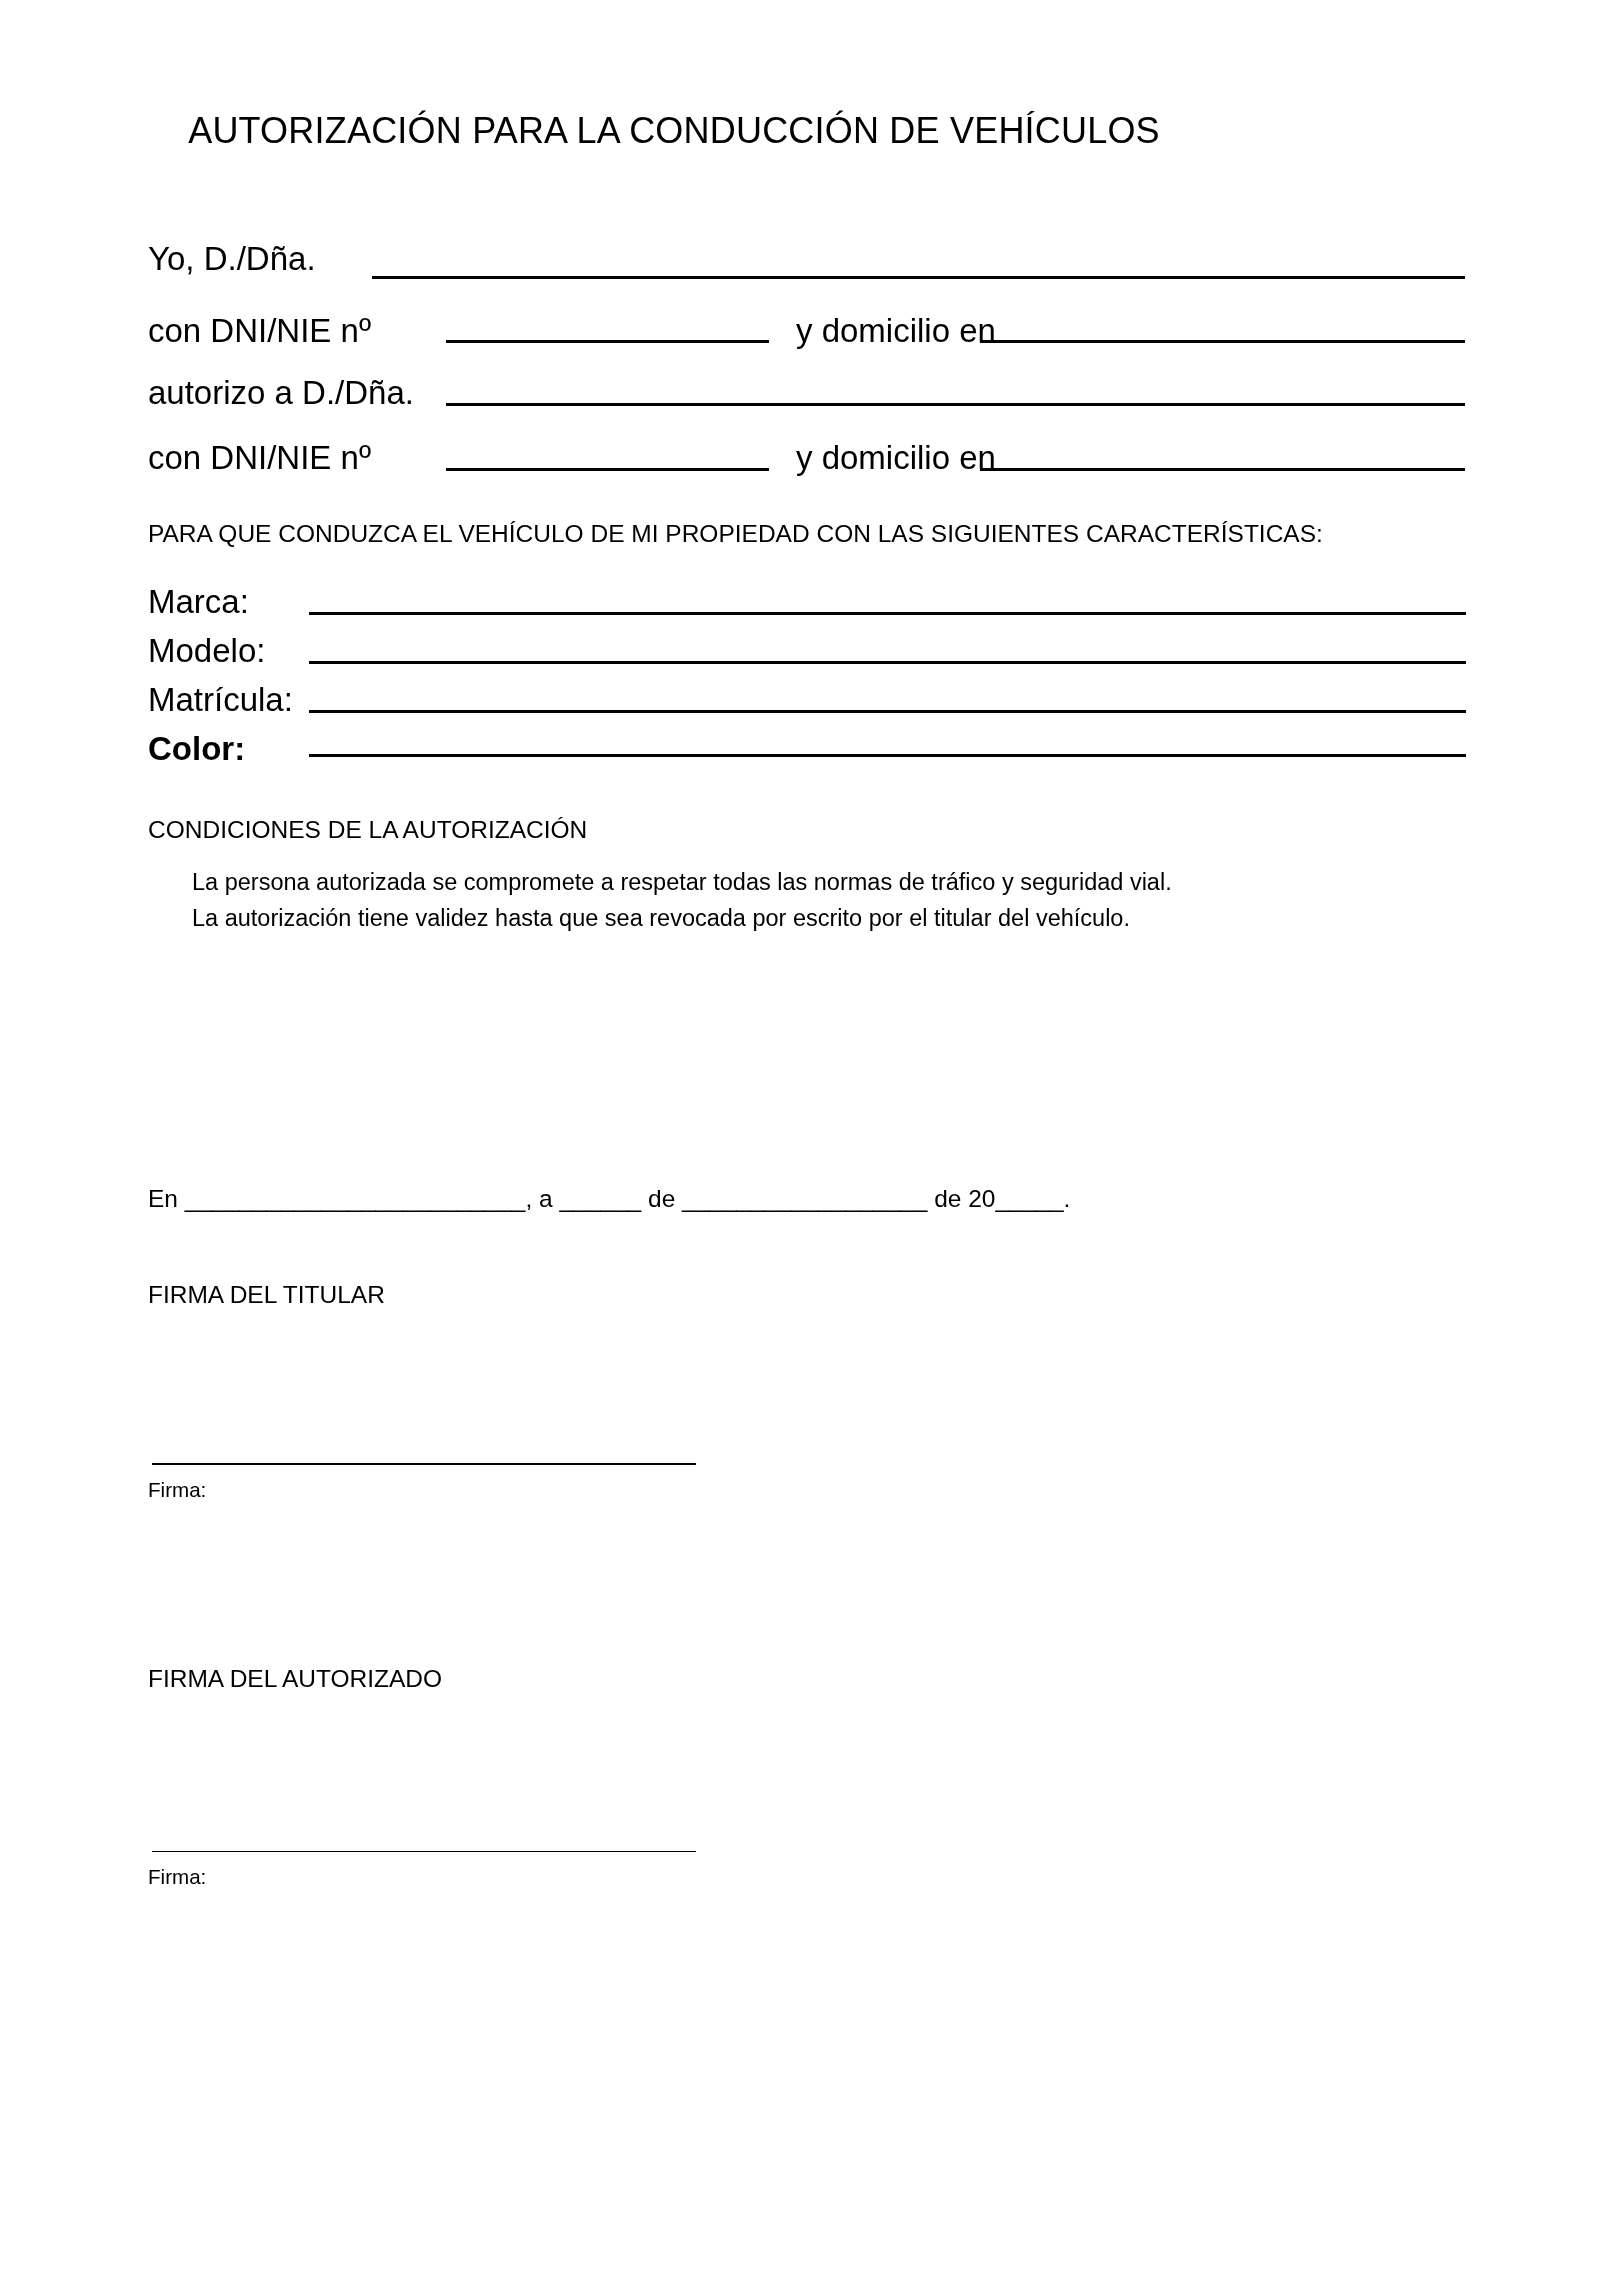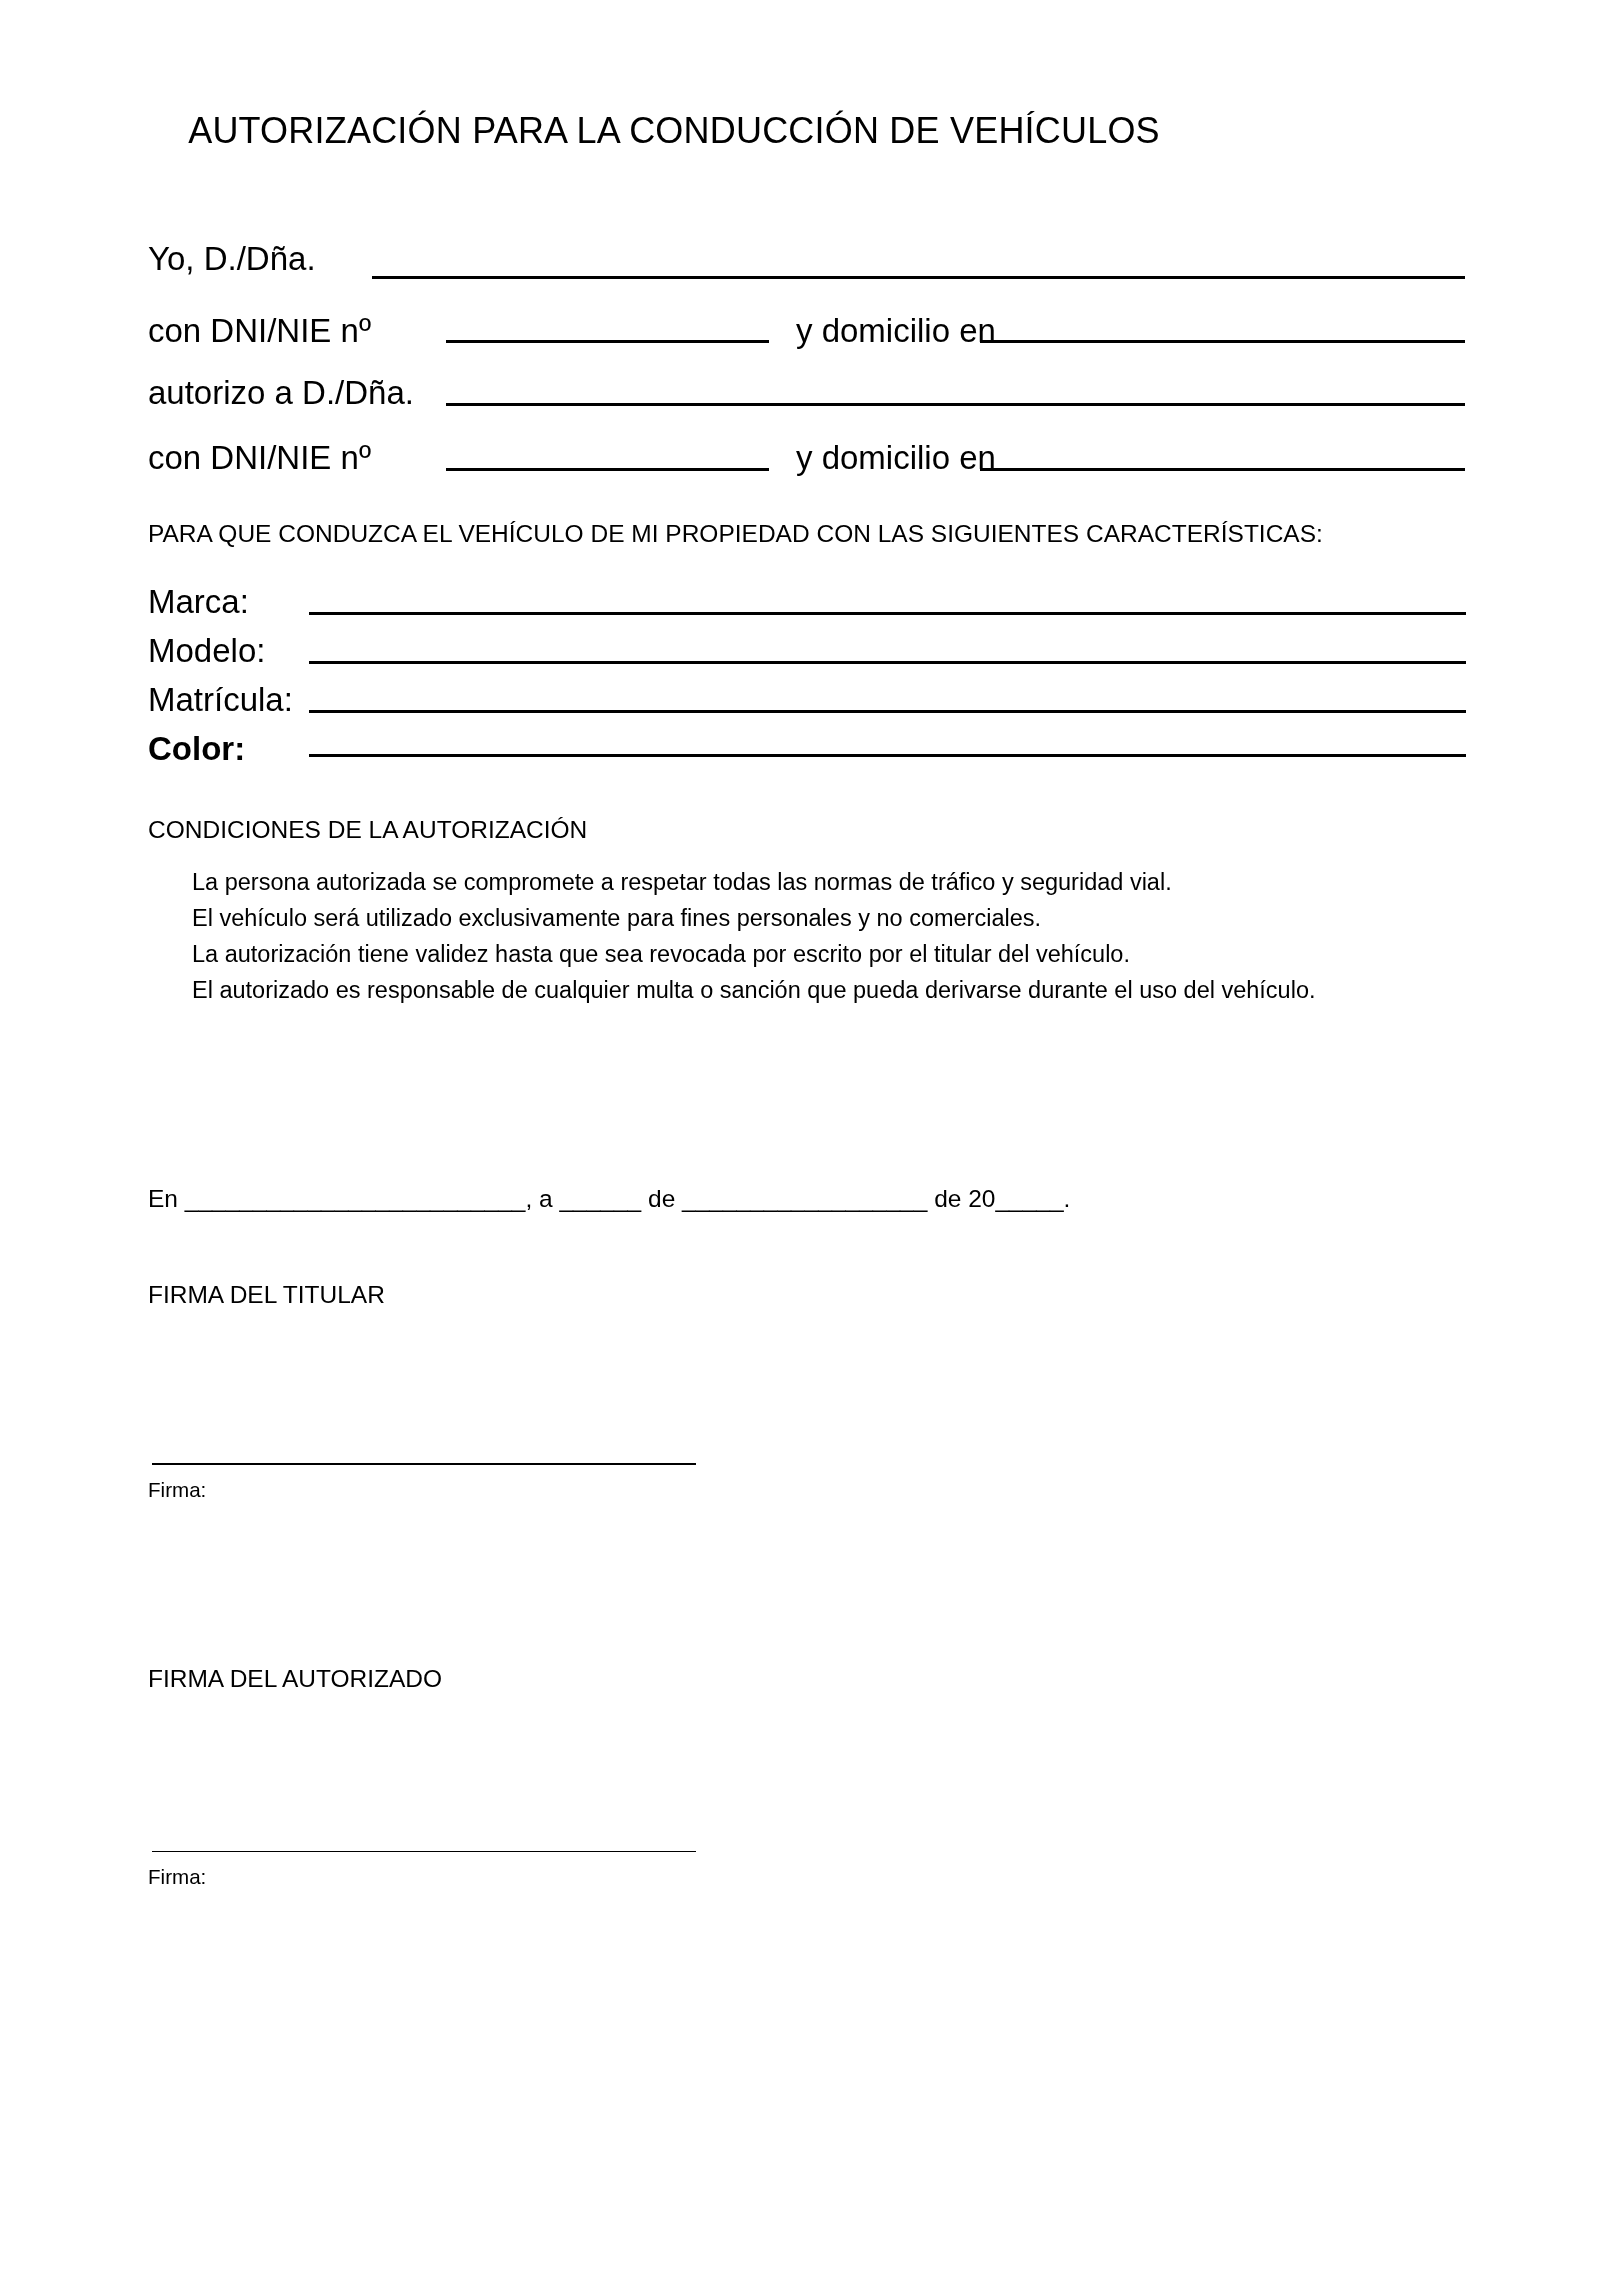--- a/index.html
+++ b/index.html
@@ -128,23 +128,21 @@
   <div class="row" style="left:148px; top:681px;">Matrícula:</div>
   <div class="rule" style="left:309px; top:710px; width:1157px;"></div>
 
   <div class="row" style="left:148px; top:730px;font-weight:bold;">Color:</div>
   <div class="rule" style="left:309px; top:754px; width:1157px;"></div>
 
   <div class="section-head" style="left:148px; top:816px;">CONDICIONES DE LA AUTORIZACIÓN</div>
 
   <div class="conditions">
     <p class="cond-item">La persona autorizada se compromete a respetar todas las normas de tráfico y seguridad vial.</p>
-    <p class="cond-item">El vehículo será utilizado exclusivamente para fines personales y no comerciales.</p>
     <p class="cond-item">La autorización tiene validez hasta que sea revocada por escrito por el titular del vehículo.</p>
-    <p class="cond-item">El autorizado es responsable de cualquier multa o sanción que pueda derivarse durante el uso del vehículo.</p>
   </div>
 
   <div class="date-line">En _________________________, a ______ de __________________ de 20_____.</div>
 
   <div class="sig-heading" style="left:148px; top:1281px;">FIRMA DEL TITULAR</div>
   <div class="rule thin" style="left:152px; top:1463px; width:544px;"></div>
   <div class="sig-caption" style="left:148px; top:1478px;">Firma:</div>
 
   <div class="sig-heading" style="left:148px; top:1665px;">FIRMA DEL AUTORIZADO</div>
   <div class="rule hair" style="left:152px; top:1851px; width:544px;"></div>

